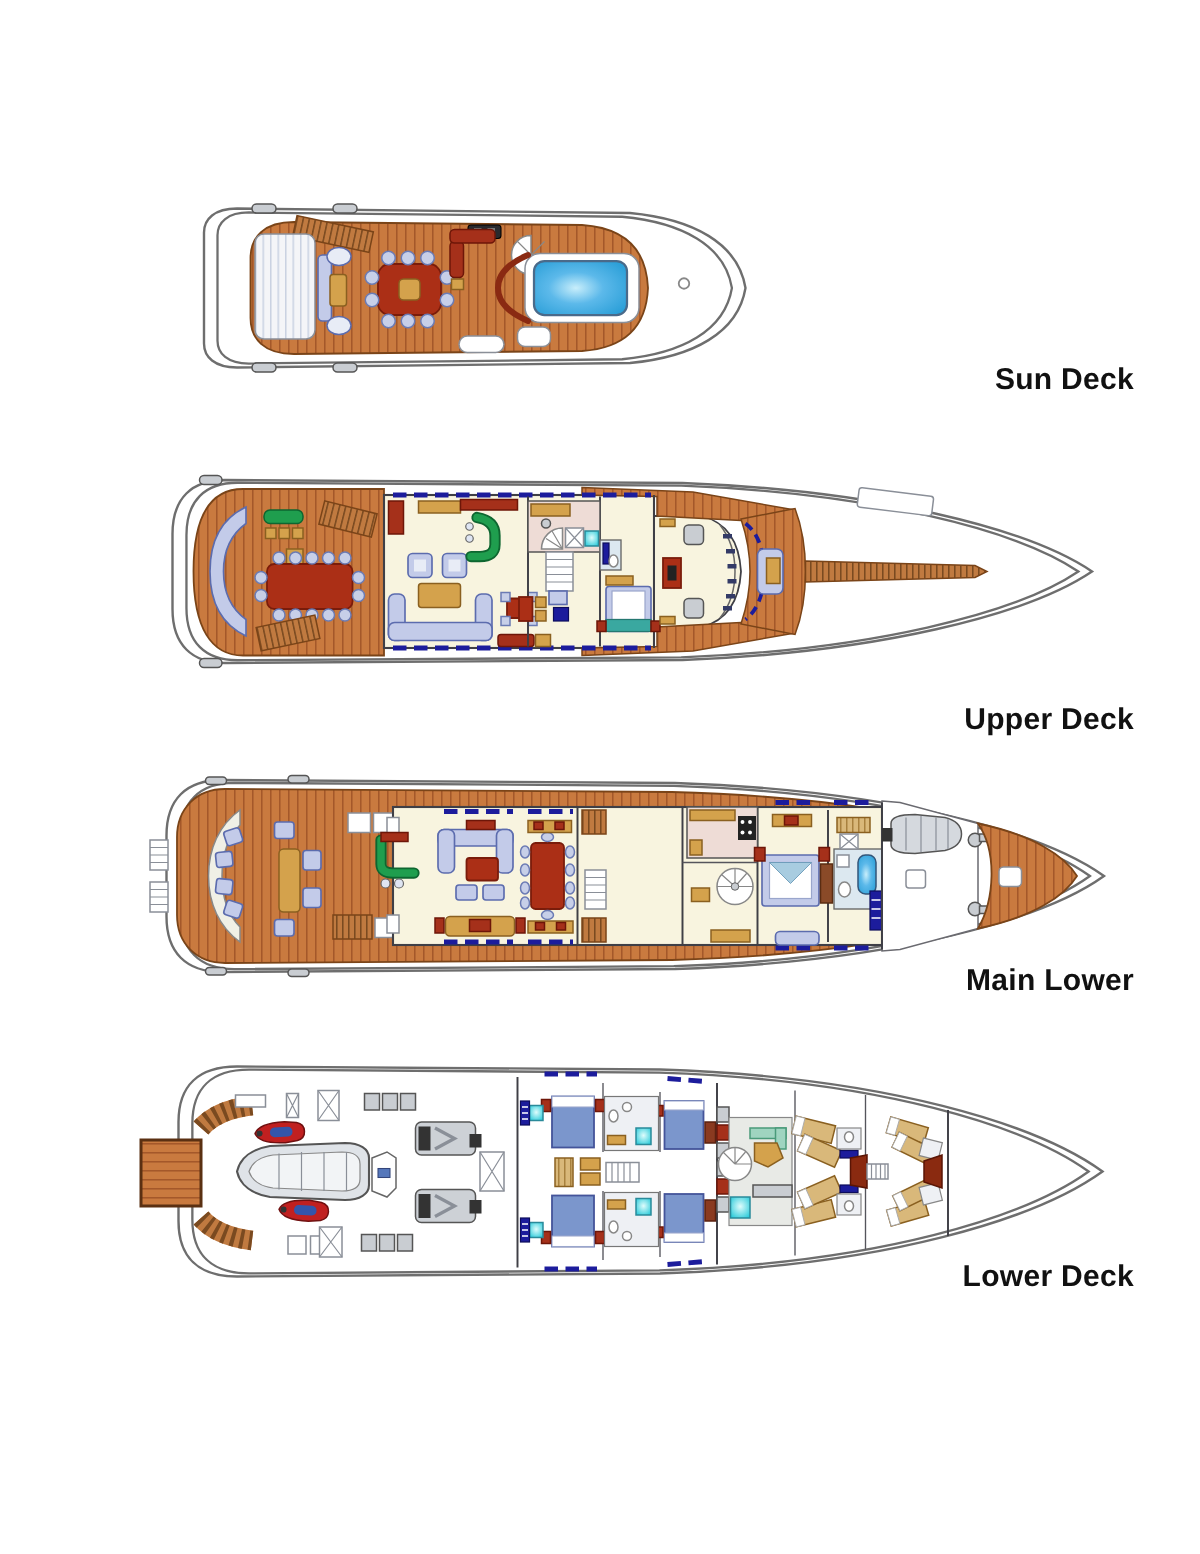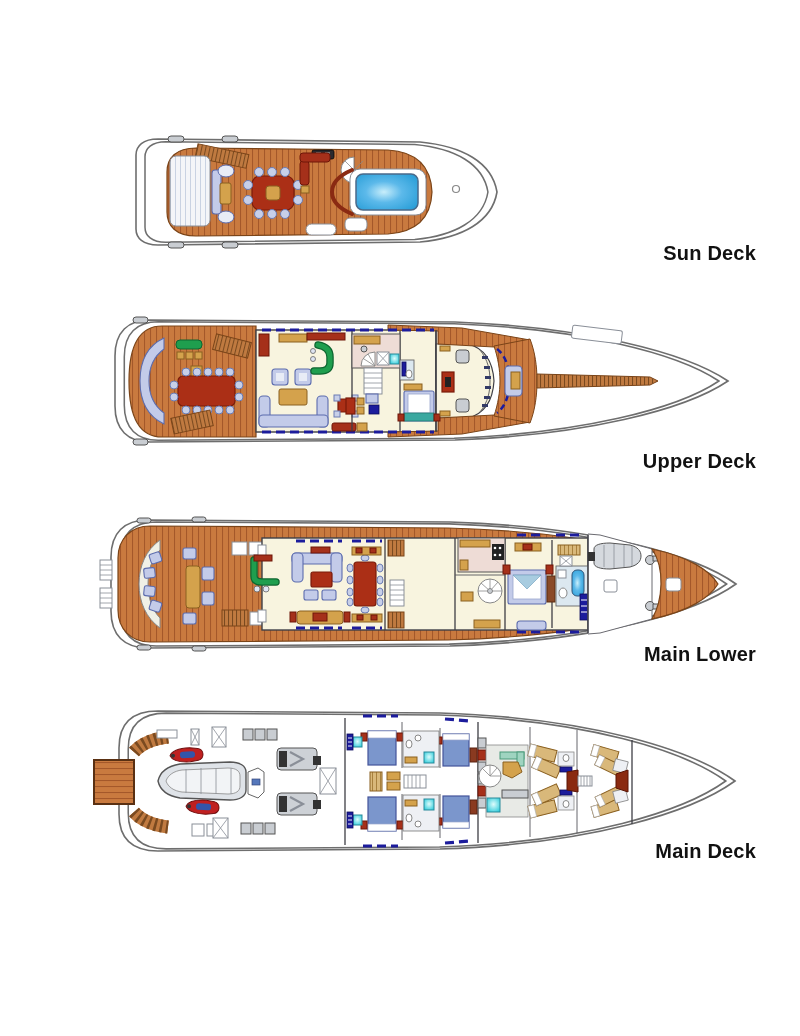--- a/index.html
+++ b/index.html
@@ -576,16 +576,16 @@
         <rect x="614" y="760" width="13" height="12" fill="#eef0f4" stroke="#888" stroke-width=".8" transform="rotate(14 620 766)"></rect>
         <rect x="614" y="790" width="13" height="12" fill="#eef0f4" stroke="#888" stroke-width=".8" transform="rotate(-14 620 796)"></rect>
       </g>
       <polygon points="616,774 628,770 628,792 616,788" fill="#8a2a10" stroke="#5a1505"></polygon>
       <path class="wall" d="M632,740 V824"></path>
     </g>
   </g>
 </svg>
 
 <div class="deck-label" style="top:242px">Sun Deck</div>
-<div class="deck-label" style="top:450px">Upper Deck</div>
+<div class="deck-label" style="top:469px">Upper Deck</div>
 <div class="deck-label" style="top:643px">Main Lower</div>
-<div class="deck-label" style="top:840px">Main Deck</div>
+<div class="deck-label" style="top:840px">Lower Deck</div>
 </div>
 
 </body></html>

